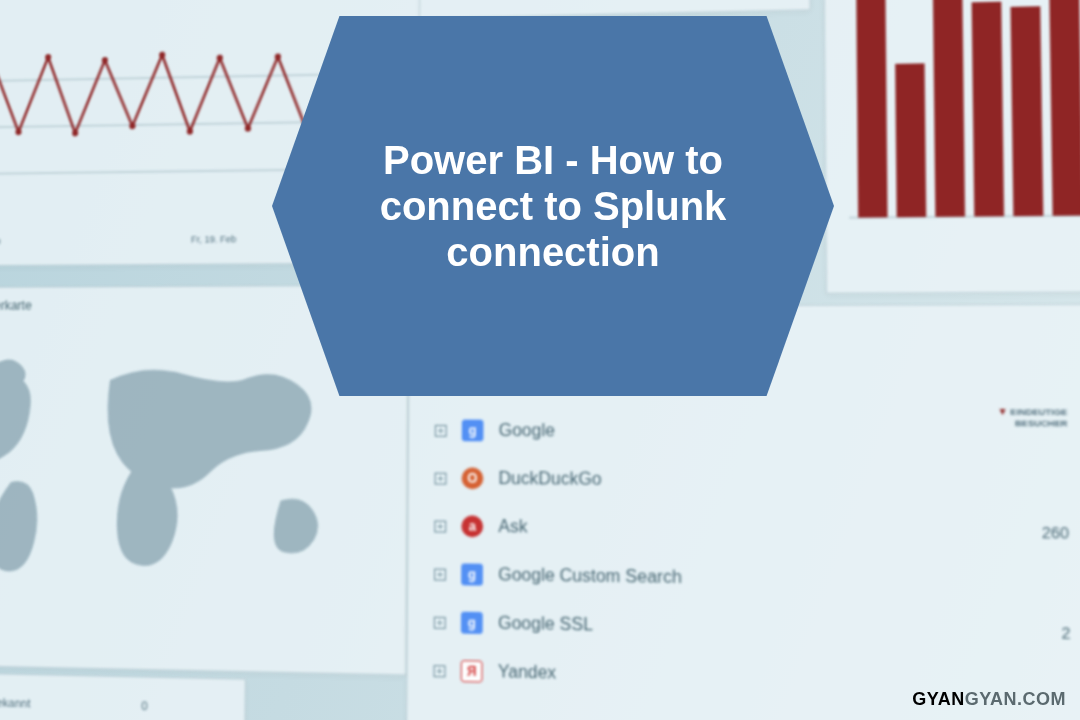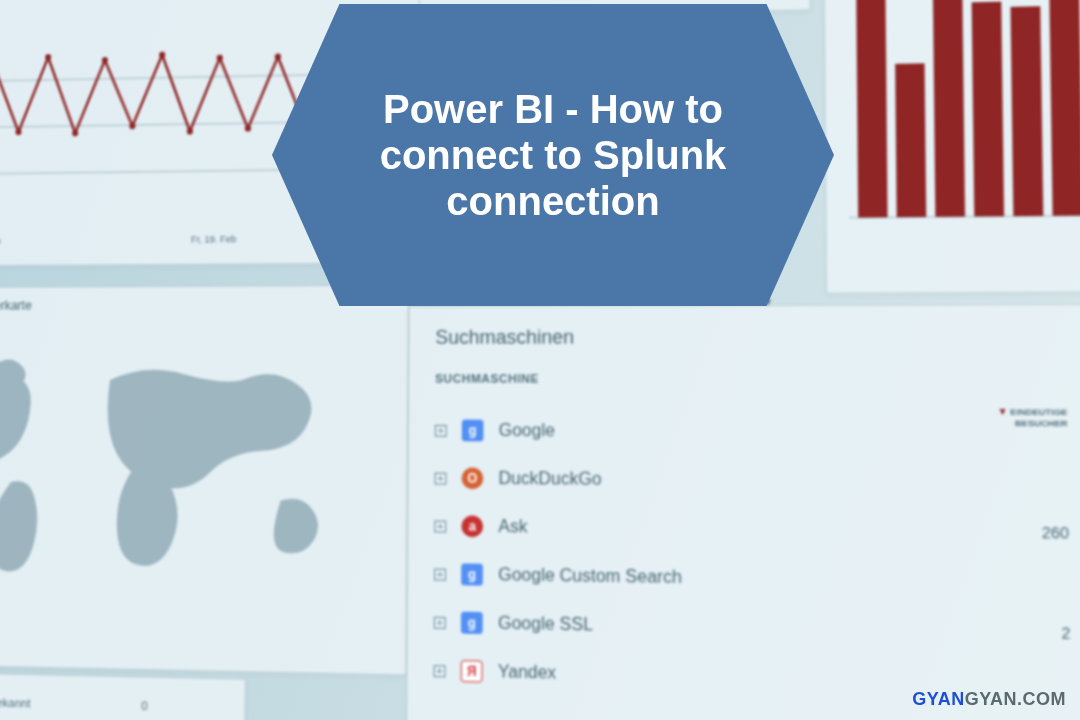--- a/index.html
+++ b/index.html
@@ -135,23 +135,23 @@
       margin-left: auto; font-size: 14px; color: #3d5d6a;
     }
 
     
     .caret-mid { position:absolute; left:735px; top:300px; color:#4a6876; font-size:12px;}
 
     
     .hex-banner {
       position: absolute;
       left: 272px;
-      top: 4px;
+      top: 16px;
       width: 562px;
-      height: 302px;
+      height: 380px;
       display: flex;
       align-items: center;
       justify-content: flex-start;
       background: #4a76a8;
       color: #fff;
       clip-path: polygon(12% 0%, 88% 0%, 100% 50%, 88% 100%, 12% 100%, 0% 50%);
       text-align: center;
       padding: 0 64px;
       font-weight: 800;
       font-size: 40px;
@@ -163,21 +163,21 @@
     .watermark {
       position: absolute;
       right: 14px;
       bottom: 10px;
       font-size: 18px;
       font-weight: 800;
       letter-spacing: 0.5px;
       color: #5b6a6f;
       z-index: 25;
     }
-    .watermark b { color: #1d4ed8; }
+    .watermark b { color: #000000; }
   </style>
 </head>
 <body>
 
 <div class="bg-dashboard">
 
   <div class="bg-panel panel-line-chart">
 
     <svg class="line-chart-svg" viewBox="0 0 430 170" preserveAspectRatio="none">
       <g stroke="#9fb6bf" stroke-width="1">

